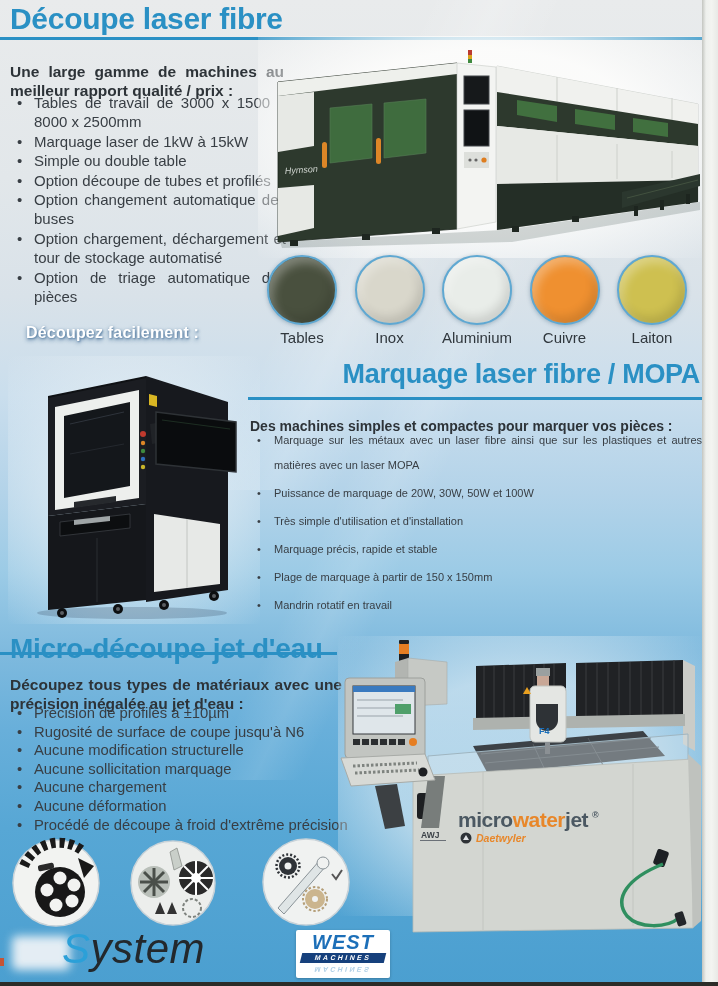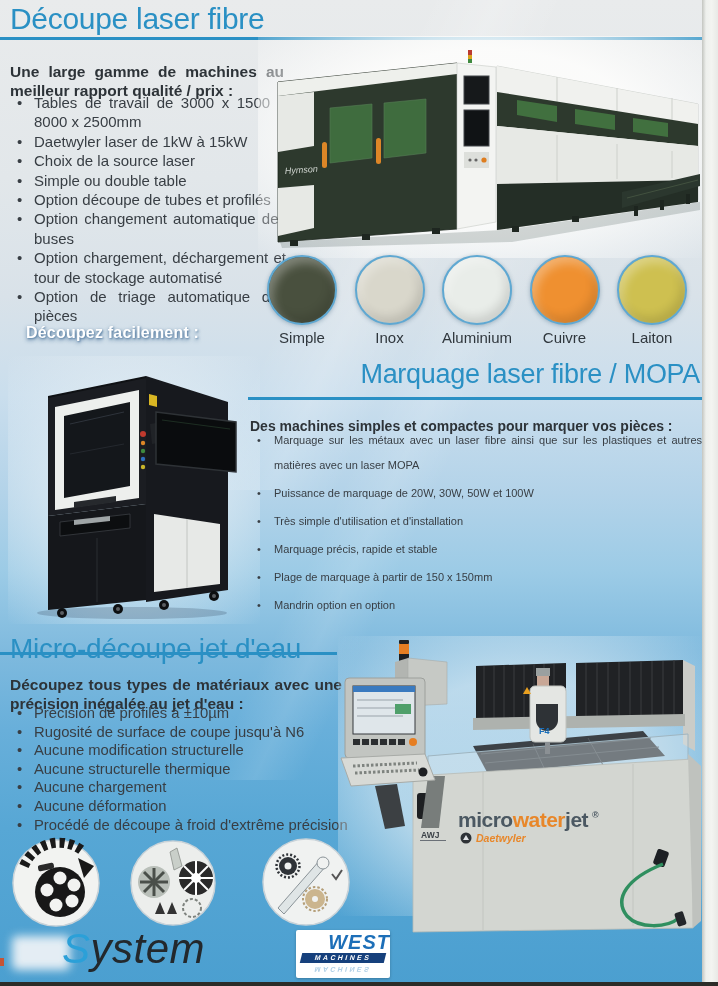--- a/index.html
+++ b/index.html
@@ -15,21 +15,21 @@
   .g1{left:-60px;top:-30px;width:900px;height:520px;
       background:linear-gradient(115deg,transparent 44%,rgba(255,255,255,.20) 50%,transparent 56%);}
   .g2{left:-100px;top:260px;width:950px;height:520px;
       background:linear-gradient(115deg,transparent 46%,rgba(255,255,255,.12) 50%,transparent 54%);}
 
   .paper-edge{position:absolute;right:0;top:0;width:16px;height:986px;
       background:linear-gradient(90deg,#c3c5c0 0,#eef0ed 25%,#f3f4f1 60%,#e8e9e6 100%);}
   .bottom-strip{position:absolute;left:0;bottom:0;width:718px;height:4px;background:#2c2c28;}
   .scan-dot{position:absolute;left:0;top:958px;width:4px;height:8px;background:#c55436;}
 
-  .h-blue{position:absolute;font-weight:normal;color:#2a90c4;letter-spacing:-.3px;line-height:1.1;}
+  .h-blue{position:absolute;font-weight:bold;color:#2a90c4;letter-spacing:-.3px;line-height:1.1;}
   .h1{left:10px;top:2px;font-size:30px;}
   .h2{left:250px;top:360px;width:450px;font-size:27px;text-align:right;}
   .h3{left:10px;top:634px;font-size:28px;text-align:center;}
   .rule{position:absolute;height:3px;background:#2a90c4;}
   .rule1{left:0;top:37px;width:703px;}
   .rule2{left:248px;top:397px;width:454px;}
   .rule3{left:0;top:652px;width:337px;}
 
   .intro{position:absolute;font-weight:bold;color:#2d3338;text-align:justify;}
   .intro1{left:10px;top:46px;width:274px;font-size:15.5px;line-height:19px;}
@@ -71,42 +71,41 @@
   .mat-label{margin-top:4px;font-size:15px;color:#30373d;}
 
   .system-blur{position:absolute;left:12px;top:936px;width:58px;height:34px;border-radius:5px;
       background:rgba(236,241,245,.95);filter:blur(5px);}
   .system-logo{position:absolute;left:62px;top:925px;font-style:italic;font-size:42px;
       color:#23282c;letter-spacing:.5px;}
   .sys-s{color:#2ba0d8;}
 
   .west-logo{position:absolute;left:296px;top:930px;width:94px;height:48px;background:#fff;
       border-radius:2px;text-align:center;box-shadow:0 1px 3px rgba(0,0,0,.25);padding-top:2px;box-sizing:border-box;}
-  .west-name{font-size:20px;line-height:21px;font-weight:bold;font-style:italic;color:#1d6fb8;letter-spacing:1px;text-align:right;}
+  .west-name{font-size:20px;line-height:21px;font-weight:bold;font-style:italic;color:#1d6fb8;letter-spacing:1px;}
   .west-band{background:#16407c;margin:0 5px;transform:skewX(-14deg);color:#fff;font-size:7px;
       font-weight:bold;letter-spacing:2.4px;line-height:10px;}
   .west-reflection{transform:scaleY(-1) skewX(14deg);color:#9cc3e0;font-size:7px;font-weight:bold;
       letter-spacing:2.4px;line-height:10px;opacity:.8;margin:1px 5px 0;}
 </style>
 </head>
 <body>
 
 <div class="page">
 
   <div class="glare g1"></div>
   <div class="glare g2"></div>
 
   <div class="h-blue h1" style="color: rgb(42, 144, 196);">Découpe laser fibre</div>
   <div class="rule rule1" style="background-color: rgb(42, 144, 196);"></div>
   <p class="intro intro1">Une large gamme de machines au meilleur rapport qualité / prix :</p>
 
   <ul class="blist list1">
     <li>Tables de travail de 3000 x 1500 à 8000 x 2500mm</li>
-    <li>Daetwyler laser de 1kW à 15kW</li>
-    <li>Choix de la source laser</li>
+    <li>Marquage laser de 1kW à 15kW</li>
     <li>Simple ou double table</li>
     <li>Option découpe de tubes et profilés</li>
     <li>Option changement automatique des buses</li>
     <li>Option chargement, déchargement et tour de stockage automatisé</li>
     <li>Option de triage automatique des pièces</li>
   </ul>
 
   <div class="backdrop bd1"></div>
 
   <svg class="mach m1" width="430" height="200" viewBox="0 0 430 200">
@@ -160,21 +159,21 @@
     <rect x="160" y="178" width="8" height="6" fill="#1e2620"></rect>
     <rect x="240" y="176" width="7" height="6" fill="#1e2620"></rect>
     <rect x="300" y="166" width="7" height="6" fill="#1e2620"></rect>
   </svg>
 
   <div class="cta">Découpez facilement :</div>
 
   <div class="materials">
     <div class="mat">
       <div class="mat-circle" style="background-color: rgb(73, 80, 62);"></div>
-      <div class="mat-label">Simple</div>
+      <div class="mat-label">Tables</div>
     </div>
     <div class="mat">
       <div class="mat-circle" style="background-color: rgb(217, 215, 203);"></div>
       <div class="mat-label">Inox</div>
     </div>
     <div class="mat">
       <div class="mat-circle" style="background-color: rgb(233, 237, 233);"></div>
       <div class="mat-label">Aluminium</div>
     </div>
     <div class="mat">
@@ -234,32 +233,32 @@
   <div class="h-blue h2" style="color: rgb(42, 144, 196);">Marquage laser fibre / MOPA</div>
   <div class="rule rule2" style="background-color: rgb(42, 144, 196);"></div>
   <p class="intro intro2">Des machines simples et compactes pour marquer vos pièces :</p>
 
   <ul class="blist list2">
     <li>Marquage sur les métaux avec un laser fibre ainsi que sur les plastiques et autres matières avec un laser MOPA</li>
     <li>Puissance de marquage de 20W, 30W, 50W et 100W</li>
     <li>Très simple d'utilisation et d'installation</li>
     <li>Marquage précis, rapide et stable</li>
     <li>Plage de marquage à partir de 150 x 150mm</li>
-    <li>Mandrin option en option</li>
+    <li>Mandrin rotatif en travail</li>
   </ul>
 
   <div class="h-blue h3" style="color: rgb(42, 144, 196);">Micro-découpe jet d'eau</div>
   <div class="rule rule3" style="background-color: rgb(42, 144, 196);"></div>
   <p class="intro intro3">Découpez tous types de matériaux avec une précision inégalée au jet d'eau :</p>
 
   <ul class="blist list3">
     <li>Précision de profilés à ±10µm</li>
     <li>Rugosité de surface de coupe jusqu'à N6</li>
     <li>Aucune modification structurelle</li>
-    <li>Aucune structurelle thermique</li>
+    <li>Aucune sollicitation marquage</li>
     <li>Aucune chargement</li>
     <li>Aucune déformation</li>
     <li>Procédé de découpe à froid d'extrême précision</li>
   </ul>
 
   <div class="backdrop bd3"></div>
 
   <svg class="mach m3" width="370" height="308" viewBox="0 0 370 308">
 
     <rect x="66" y="14" width="10" height="4" fill="#222" rx="1"></rect>

